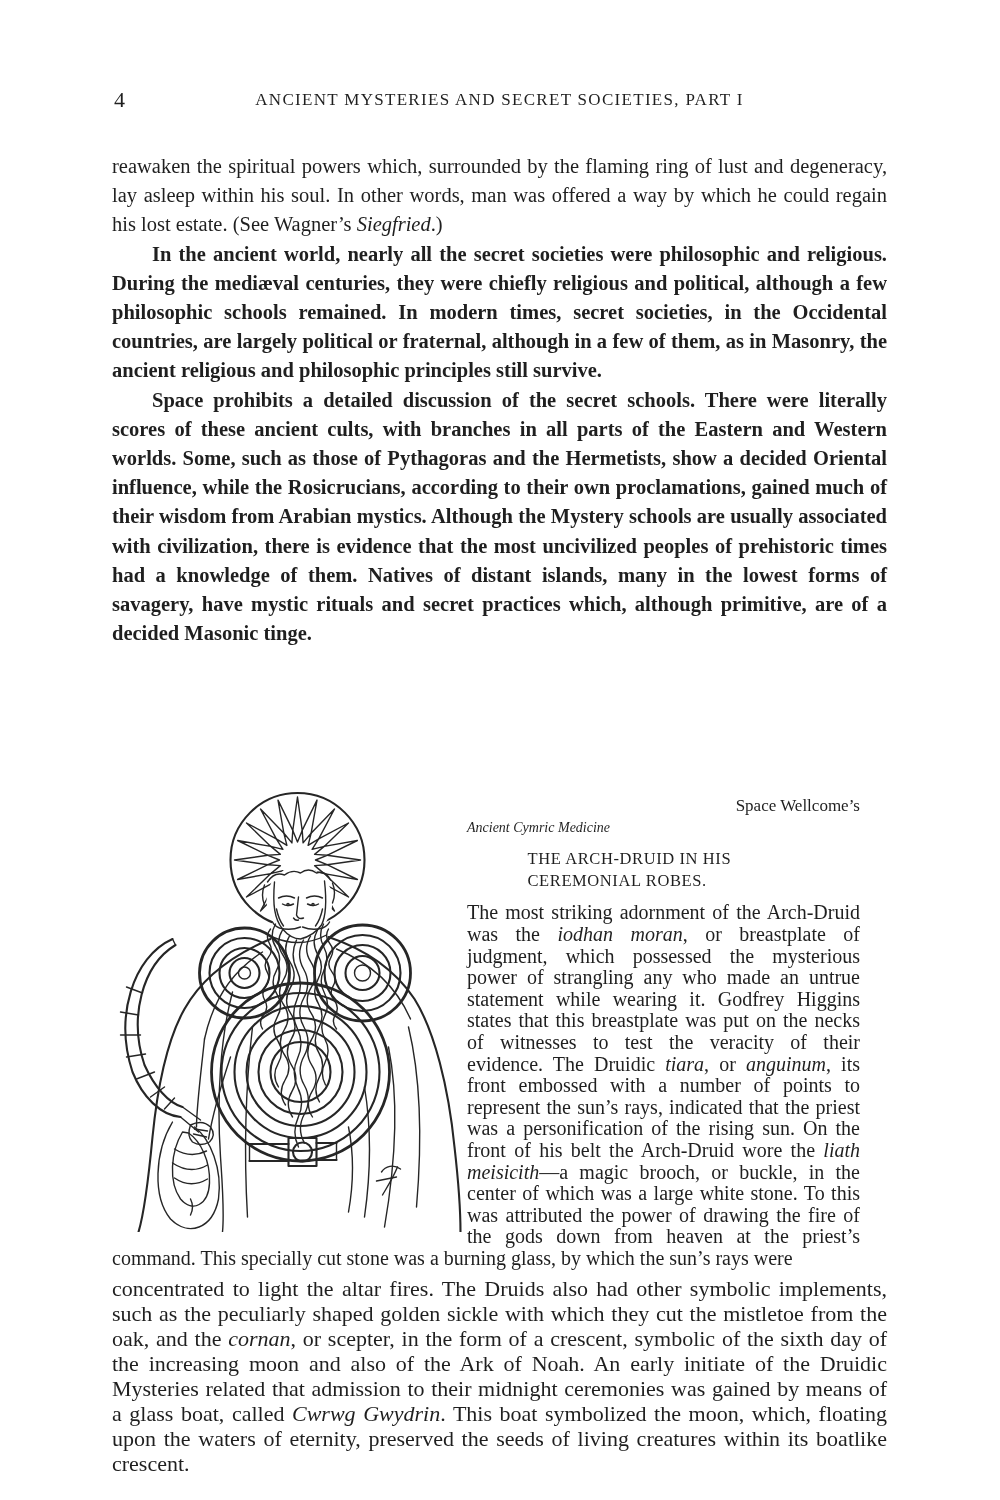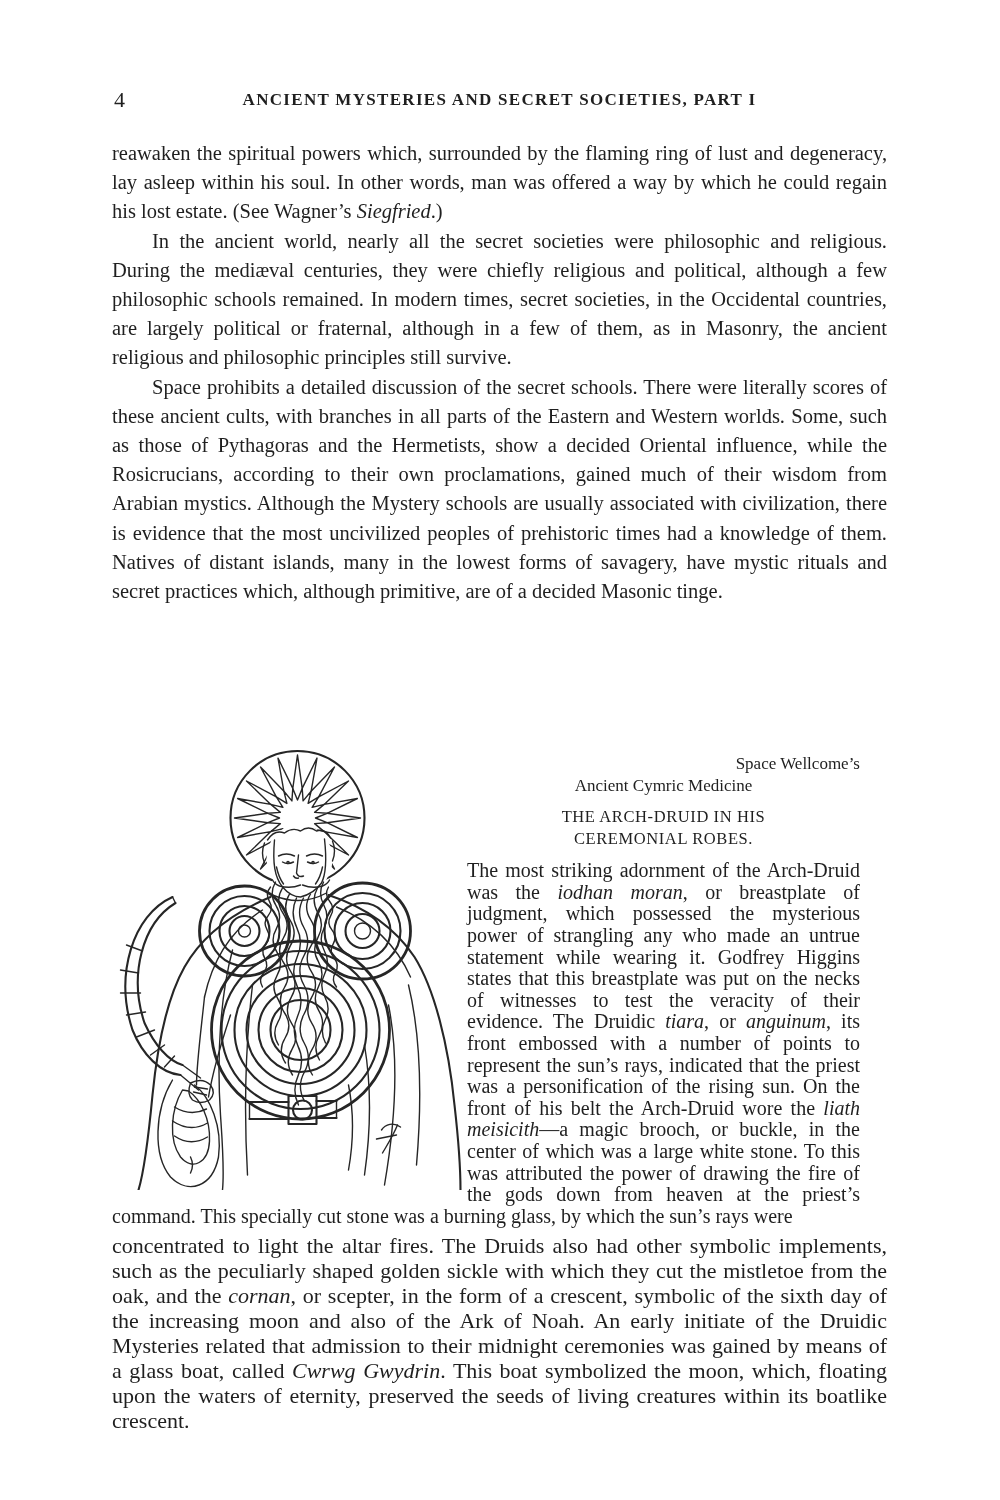--- a/index.html
+++ b/index.html
@@ -10,43 +10,43 @@
     height: 1500px;
     background: #ffffff;
     box-sizing: border-box;
     padding: 88px 113px 0 112px;
     font-family: "Liberation Serif", "DejaVu Serif", serif;
     color: #1f1f1f;
     overflow: hidden;
   }
   .runhead { position: relative; height: 26px; }
   .pageno  { position: absolute; left: 2px; top: 0; font-size: 22px; line-height: 24px; }
-  .runtitle{ text-align: center; font-size: 17px; font-weight: bold; letter-spacing: 1.3px; line-height: 24px; }
-
-  .bodytext { margin-top: 25px; }
+  .runtitle{ text-align: center; font-size: 17px; font-weight: normal; letter-spacing: 1.3px; line-height: 24px; }
+
+  .bodytext { margin-top: 38px; }
   .bodytext p { margin: 0; font-size: 20.5px; line-height: 29.2px; text-align: justify; }
-  .bodytext p.ind { text-indent: 40px; }
+  .bodytext p.ind { text-indent: 40px; font-weight: bold; }
 
   .figure-section { margin-top: 139px; }
   .fig-float { float: left; width: 355px; height: 445px; }
   svg.druid { width: 355px; height: 445px; display: block; }
   svg.druid path, svg.druid circle, svg.druid line {
     fill: none; stroke: #262626; stroke-width: 1.4;
     stroke-linecap: round; stroke-linejoin: round;
   }
   svg.druid .thick { stroke-width: 2.8; }
   svg.druid .med   { stroke-width: 2.1; }
   svg.druid .fillw { fill: #ffffff; stroke: none; }
 
   .credit1 { text-align: right; padding: 8px 27px 0 0; font-size: 17px; line-height: 22px; }
-  .credit2 { text-align: center; padding-right: 27px; font-size: 17px; line-height: 22px; }
+  .credit2 { text-align: left; padding-right: 27px; font-style: italic; font-size: 14px; line-height: 22px; }
   .figtitle { margin-top: 9px; padding-right: 27px; text-align: center; }
   .figtitle-inner {
     display: inline-block; max-width: 272px;
-    font-size: 16.5px; line-height: 22px; letter-spacing: 0.6px; text-align: center;
+    font-size: 16.5px; line-height: 22px; letter-spacing: 0.6px; text-align: left;
   }
   .figcaption {
     margin: 10px 0 0 0; padding-right: 27px;
     font-size: 20px; line-height: 21.6px; text-align: justify;
   }
   .figcontinue {
     clear: left; margin: 6px 0 0 0;
     font-size: 22px; line-height: 25px; text-align: justify;
   }
 </style>

